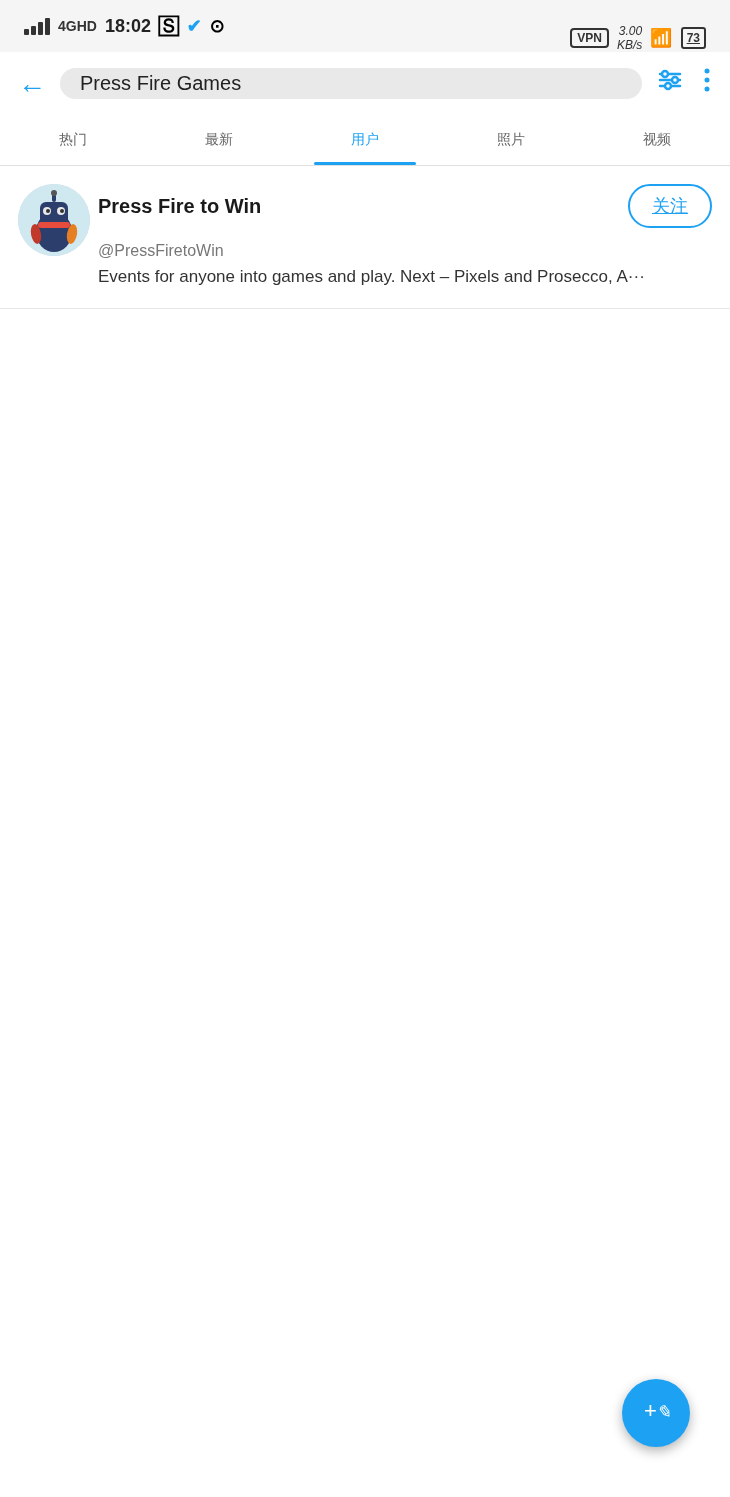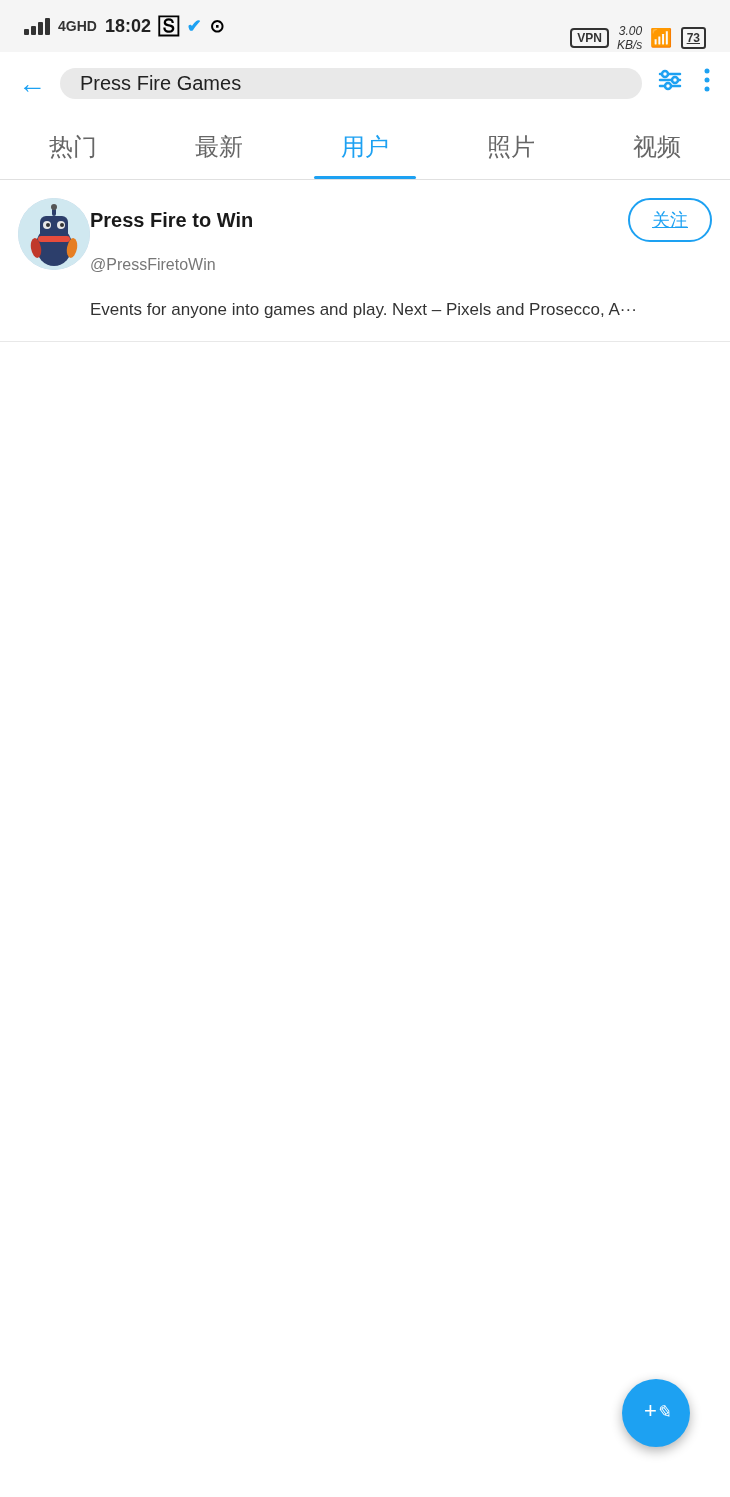--- a/index.html
+++ b/index.html
@@ -110,21 +110,21 @@
     
     .tabs {
       display: flex;
       border-bottom: 1px solid #e0e0e0;
       background: #fff;
     }
     .tab {
       flex: 1;
       text-align: center;
       padding: 16px 0;
-      font-size: 24px;
+      font-size: 14px;
       color: #666;
       cursor: pointer;
       position: relative;
     }
     .tab.active {
       color: #1da1f2;
     }
     .tab.active::after {
       content: '';
       position: absolute;
@@ -136,21 +136,21 @@
       border-radius: 2px;
     }
 
     
     .user-card {
       display: flex;
       align-items: flex-start;
       padding: 18px 18px;
       background: #fff;
       border-bottom: 1px solid #e8e8e8;
-      gap: 0;
+      gap: 8px;
     }
     .avatar {
       width: 72px;
       height: 72px;
       border-radius: 50%;
       flex-shrink: 0;
       overflow: hidden;
       background: #c5d8e8;
       display: flex;
       align-items: center;
@@ -184,21 +184,21 @@
       text-decoration: underline;
     }
     .user-handle {
       font-size: 16px;
       color: #777;
       margin-top: 14px;
     }
     .user-bio {
       font-size: 17px;
       color: #333;
-      margin-top: 23px;
+      margin-top: 4px;
       line-height: 1.5;
     }
 
     
     .main-content {
       background: #fff;
       min-height: 900px;
     }
 
     

